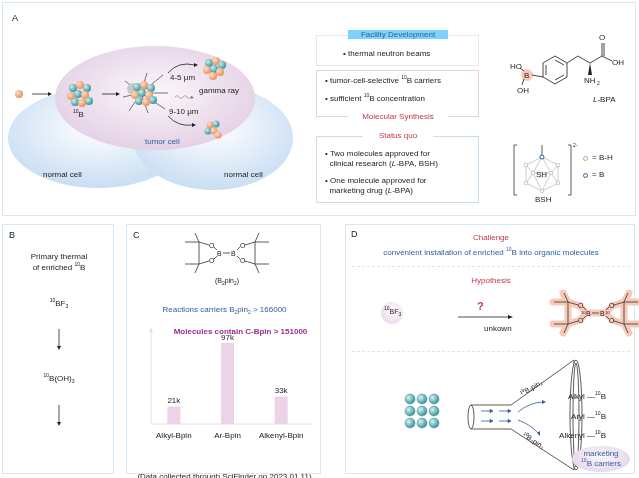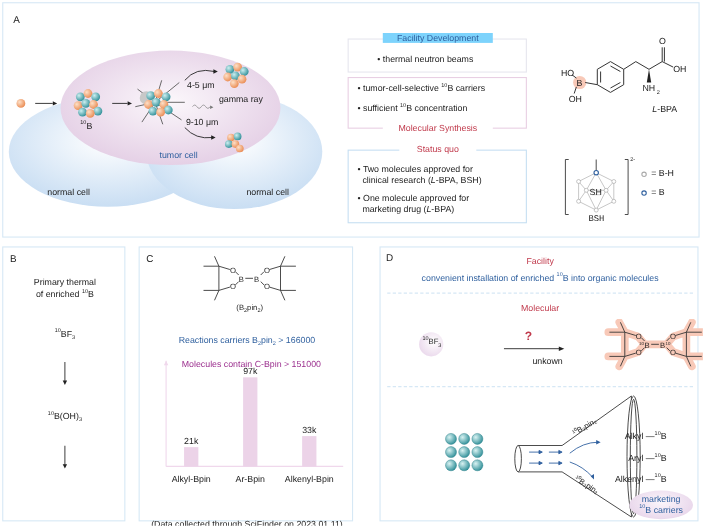--- a/index.html
+++ b/index.html
@@ -189,21 +189,21 @@
         <circle cx="15" cy="48" r="1.8"></circle>
       <circle cx="47" cy="48" r="1.8"></circle>
         <circle cx="22" cy="38" r="1.8"></circle>
         <circle cx="40" cy="38" r="1.8"></circle>
       <circle cx="31" cy="56" r="1.8"></circle>
     </g>
     <circle cx="31" cy="22" r="2" fill="#fff" stroke="#2e5f9e" stroke-width="1"></circle>
   </svg>
   <span class="abs t" style="left:533px;top:134px;margin-top:33px;">SH</span>
   <span class="abs" style="left:570px;top:139px;font-size:5px;">2-</span>
-  <span class="abs t" style="left:532px;top:192px;font-family:Liberation Mono, monospace;">BSH</span>
+  <span class="abs t" style="left:532px;top:192px;">BSH</span>
   <span class="abs" style="left:580px;top:153px;width:3px;height:3px;border:1px solid #aaa;border-radius:50%;"></span>
   <span class="abs t" style="left:589px;top:150px;">= B-H</span>
   <span class="abs" style="left:580px;top:170px;width:3px;height:3px;border:1px solid #2e5f9e;border-radius:50%;"></span>
   <span class="abs t" style="left:589px;top:167px;">= B</span>
 </div>
 
 <div class="panel" style="left:2px;top:224px;width:112px;height:250px;">
   <span class="plabel" style="left:6px;top:5px;">B</span>
   <div class="abs t tc" style="left:0;top:26px;width:112px;line-height:11px;">
     <span>Primary thermal</span><br>
@@ -248,45 +248,45 @@
     </g>
     <text x="32" y="18" font-size="7" fill="#222">O</text>
       <text x="32" y="33" font-size="7" fill="#222">O</text>
     <text x="40" y="26" font-size="7" fill="#222">B</text>
       <text x="54" y="26" font-size="7" fill="#222">B</text>
     <text x="63" y="18" font-size="7" fill="#222">O</text>
       <text x="63" y="33" font-size="7" fill="#222">O</text>
   </svg>
   <div class="abs t tc" style="left:50px;top:52px;width:100px;font-size:7px;"><span>(B</span><sub>2</sub><span>pin</span><sub>2</sub><span>)</span></div>
   <div class="abs t tc blue" style="left:0;top:80px;width:195px;"><span>Reactions carriers B</span><sub>2</sub><span>pin</span><sub>2</sub><span> &gt; 166000</span></div>
-  <div class="abs t tc purple" style="left:4px;top:102px;width:195px;">Molecules contain C-Bpin &gt; 151000</div>
+  <div class="abs t tc purple" style="left:16px;top:102px;width:195px;font-weight:bold;">Molecules contain C-Bpin &gt; 151000</div>
 
   <svg id="chartC" class="abs" style="left:0;top:0;" width="195" height="250">
       <line x1="24" y1="199" x2="24" y2="103" stroke="#f0d8ec" stroke-width="1"></line>
       <polygon points="22,107 24,103 26,107" fill="#f0d8ec"></polygon>
       <line x1="24" y1="199" x2="185" y2="199" stroke="#f0d8ec" stroke-width="1"></line>
       <rect x="40.33333333333333" y="181.4695652173913" width="13" height="17.530434782608694" fill="#ecd3e8"></rect>
       <text x="46.83333333333333" y="178.4695652173913" font-size="8" text-anchor="middle" fill="#222">21k</text>
       <text x="46.83333333333333" y="213" font-size="8" text-anchor="middle" fill="#222">Alkyl-Bpin</text>
       <rect x="93.99999999999999" y="118.02608695652174" width="13" height="80.97391304347826" fill="#ecd3e8"></rect>
       <text x="100.49999999999999" y="115.02608695652174" font-size="8" text-anchor="middle" fill="#222">97k</text>
       <text x="100.49999999999999" y="213" font-size="8" text-anchor="middle" fill="#222">Ar-Bpin</text>
       <rect x="147.66666666666666" y="171.45217391304348" width="13" height="27.547826086956523" fill="#ecd3e8"></rect>
       <text x="154.16666666666666" y="168.45217391304348" font-size="8" text-anchor="middle" fill="#222">33k</text>
       <text x="154.16666666666666" y="213" font-size="8" text-anchor="middle" fill="#222">Alkenyl-Bpin</text>
     </svg>
   <div class="abs t tc" style="left:0;top:247px;width:195px;">(Data collected through SciFinder on 2023.01.11)</div>
 </div>
 
 <div class="panel" style="left:345px;top:224px;width:290px;height:250px;">
   <span class="plabel" style="left:5px;top:4px;">D</span>
-  <div class="abs t tc red" style="left:0;top:8px;width:290px;">Facility</div>
+  <div class="abs t tc red" style="left:0;top:8px;width:290px;">Challenge</div>
   <div class="abs t tc blue" style="left:0;top:23px;width:290px;"><span>convenient installation of enriched </span><sup>10</sup><span>B into organic molecules</span></div>
   <div class="abs" style="left:6px;top:41px;width:278px;border-top:1px dashed #d6e8f5;"></div>
-  <div class="abs t tc red" style="left:0;top:51px;width:290px;">Molecular</div>
+  <div class="abs t tc red" style="left:0;top:51px;width:290px;">Hypothesis</div>
 
   <div class="abs" style="left:35px;top:77px;width:22px;height:22px;border-radius:50%;background:radial-gradient(circle at 60% 40%,#fff,#e4cde6);"></div>
   <div class="abs t" style="left:38px;top:83px;font-size:7px;"><sup>10</sup><span>BF</span><sub>3</sub></div>
   <div class="abs red" style="left:131px;top:75px;font-size:11px;font-weight:bold;">?</div>
   <svg class="abs" style="left:112px;top:89px;" width="56" height="6">
       <line x1="0" y1="3" x2="51" y2="3" stroke="#222" stroke-width="0.8"></line>
       <polygon points="50,1 55,3 50,5" fill="#222"></polygon>
     </svg>
   <div class="abs t" style="left:122px;top:99px;padding-left:16px;">unkown</div>
 

